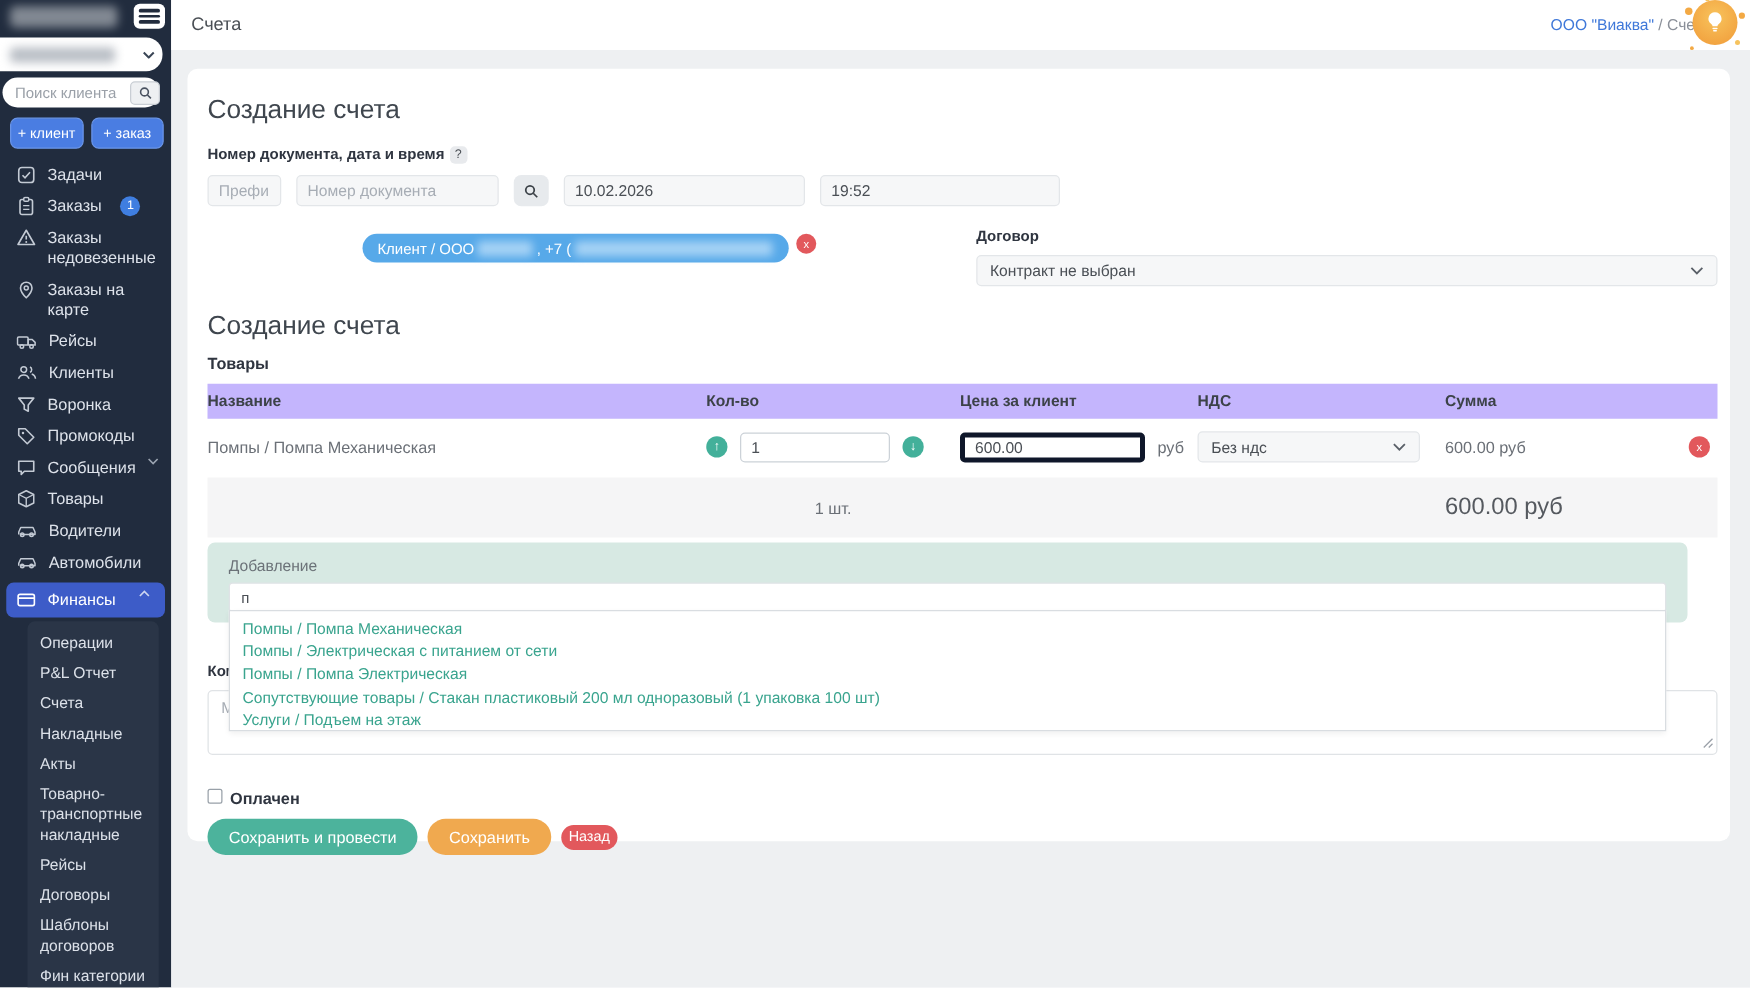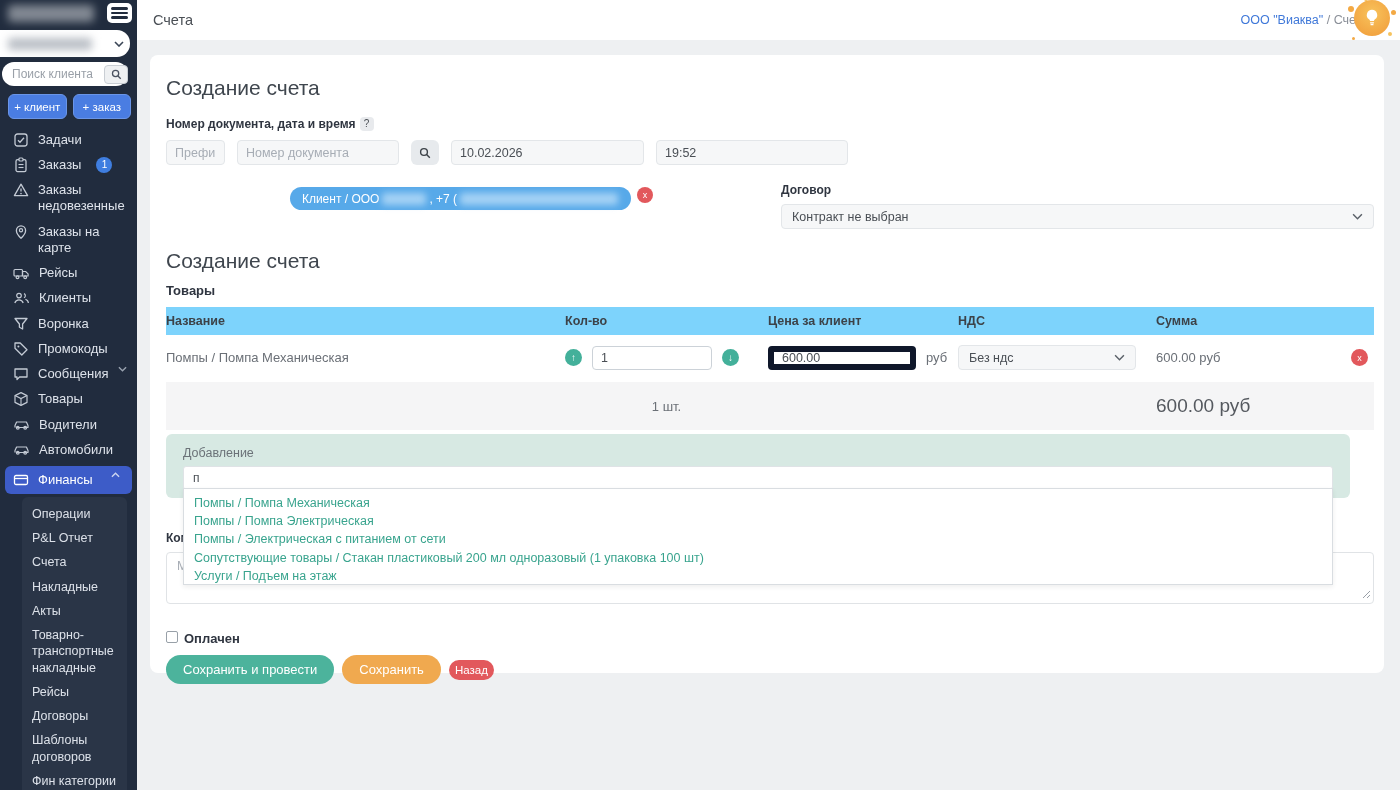--- a/index.html
+++ b/index.html
@@ -56,28 +56,28 @@
   .chip-x { width:16px; height:16px; border-radius:50%; background:#e2585c; color:#fff; font-size:9px; display:flex; align-items:center; justify-content:center; margin-left:-6px; transform:translateX(12px); cursor:pointer; flex-shrink:0; }
   .contract-col { flex:1; padding-left:16px; }
   .select { height:25px; background:#f6f7f8; border:1px solid #e3e6e9; border-radius:4px; display:flex; align-items:center; justify-content:space-between; padding:0 10px; font-size:12.5px; color:#4a4f55; margin-top:6px; cursor:pointer; }
   .org-block { margin-top:12px; width:599px; }
   .org-block .select .vv { display:flex; align-items:center; white-space:nowrap; overflow:hidden; }
   .blur-gray { display:inline-block; width:52px; height:11px; background:#b9bec5; border-radius:3px; filter:blur(3.5px); margin:0 2px; }
 
   h2.sec { font-size:21px; font-weight:400; color:#3f464e; margin:20px 0 10px; }
   .tov { font-size:13px; font-weight:bold; color:#2f3540; margin-bottom:9px; }
   .grid { display:grid; grid-template-columns:399px 203px 190px 198px 1fr; align-items:center; }
-  .thead { background:#7dd3fc; }
+  .thead { background:#c4b5fd; }
   .thead div { font-size:12.5px; font-weight:bold; color:#3c4248; padding:7px 0; }
   .trow > div { padding:10px 0; font-size:13px; color:#6b7077; }
   .qtycell { display:flex; align-items:center; gap:10px; }
   .gcirc { width:17px; height:17px; border-radius:50%; background:#43b09a; color:#fff; font-size:10px; line-height:17px; text-align:center; cursor:pointer; flex-shrink:0; }
   .qin { width:120px; height:24px; border:1px solid #ccd2d8; border-radius:4px; background:#fff; padding:0 8px; font-size:12.5px; color:#4a4f55; font-family:inherit; }
   .pcell { display:flex; align-items:center; gap:10px; }
-  .pin { width:148px; height:24px; border:6px solid #0f172a; border-radius:4px; background:#fff; padding:0 8px; font-size:12.5px; color:#4a4f55; font-family:inherit; }
+  .pin { width:148px; height:24px; border:4px solid #0f172a; border-radius:4px; background:#fff; padding:0 8px; font-size:12.5px; color:#4a4f55; font-family:inherit; }
   .vatsel { width:178px; margin-top:0; }
   .sumcell { display:flex; align-items:center; justify-content:space-between; padding-right:6px !important; }
   .rx { width:17px; height:17px; border-radius:50%; background:#e2585c; color:#fff; font-size:9px; display:flex; align-items:center; justify-content:center; cursor:pointer; }
   .sumbar { background:#f5f5f6; margin-top:2px; height:48px; }
   .sumbar .q { font-size:13px; color:#6b7077; text-align:center; }
   .sumbar .t { font-size:19px; color:#55595f; }
 
   .mint { position:relative; margin-top:4px; width:1184px; background:#d7e9e3; border-radius:6px; height:64px; padding:12px 17px; }
   .mint .ml { font-size:12.5px; color:#6b7278; }
   .mint input { margin-top:6px; width:100%; height:24px; border:1px solid #dfe3e6; border-radius:3px; background:#fff; padding:0 9px; font-size:12px; color:#4a4f55; font-family:inherit; }
@@ -362,22 +362,22 @@
         <div></div>
           <div></div>
         <div class="t">600.00 руб</div>
       </div>
 
       <div class="mint">
         <div class="ml">Добавление</div>
         <input value="п" style="">
         <div class="dropdown">
           <div class="opt">Помпы / Помпа Механическая</div>
+          <div class="opt">Помпы / Электрическая с питанием от сети</div>
           <div class="opt">Помпы / Помпа Электрическая</div>
-          <div class="opt">Помпы / Электрическая с питанием от сети</div>
           <div class="opt">Сопутствующие товары / Стакан пластиковый 200 мл одноразовый (1 упаковка 100 шт)</div>
           <div class="opt">Услуги / Подъем на этаж</div>
 
         </div>
       </div>
 
       <div class="comment">
         <span class="blabel">Комментарий</span>
         <textarea placeholder="М" style=""></textarea>
         <svg class="rhandle" width="10" height="10" viewBox="0 0 10 10">

